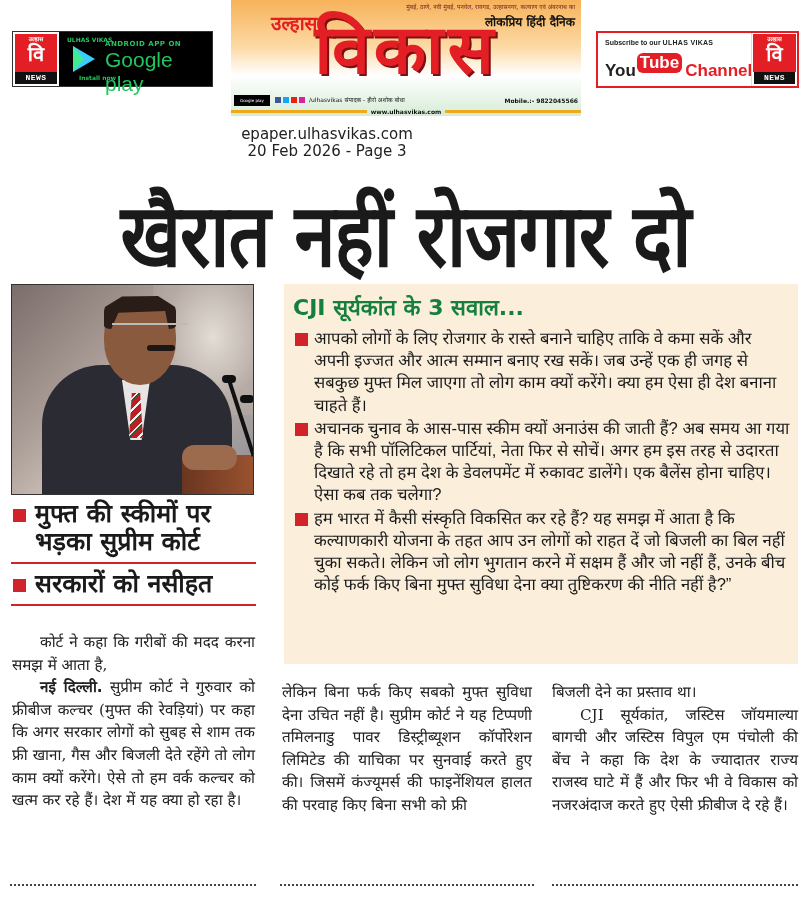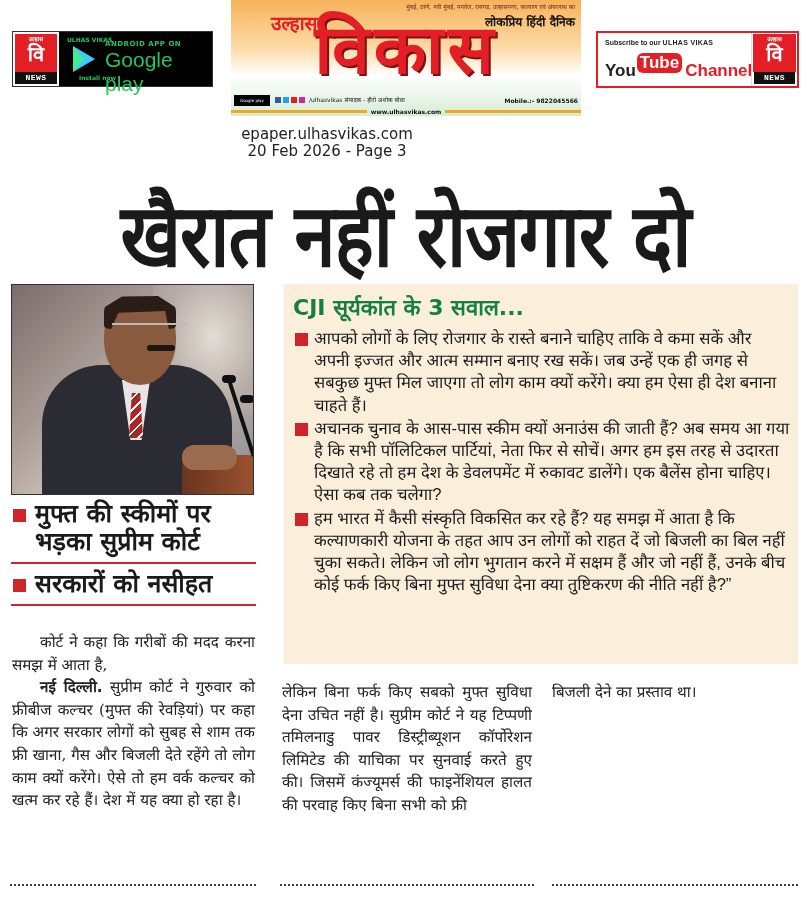--- a/index.html
+++ b/index.html
@@ -212,17 +212,18 @@
 
 <div class="col col1">
   <p class="indent">कोर्ट ने कहा कि गरीबों की मदद करना समझ में आता है,</p>
   <p class="indent"><span class="dateline">नई दिल्ली.</span><span> सुप्रीम कोर्ट ने गुरुवार को फ्रीबीज कल्चर (मुफ्त की रेवड़ियां) पर कहा कि अगर सरकार लोगों को सुबह से शाम तक फ्री खाना, गैस और बिजली देते रहेंगे तो लोग काम क्यों करेंगे। ऐसे तो हम वर्क कल्चर को खत्म कर रहे हैं। देश में यह क्या हो रहा है।</span></p>
 </div>
 <div class="col col2">
   <p>लेकिन बिना फर्क किए सबको मुफ्त सुविधा देना उचित नहीं है। सुप्रीम कोर्ट ने यह टिप्पणी तमिलनाडु पावर डिस्ट्रीब्यूशन कॉर्पोरेशन लिमिटेड की याचिका पर सुनवाई करते हुए की। जिसमें कंज्यूमर्स की फाइनेंशियल हालत की परवाह किए बिना सभी को फ्री</p>
 </div>
 <div class="col col3">
   <p>बिजली देने का प्रस्ताव था।</p>
+  <p class="indent">CJI सूर्यकांत, जस्टिस जॉयमाल्या बागची और जस्टिस विपुल एम पंचोली की बेंच ने कहा कि देश के ज्यादातर राज्य राजस्व घाटे में हैं और फिर भी वे विकास को नजरअंदाज करते हुए ऐसी फ्रीबीज दे रहे हैं।</p>
 </div>
 
 <div class="dots dots1"></div>
 <div class="dots dots2"></div>
 <div class="dots dots3"></div>
 
 </body></html>

